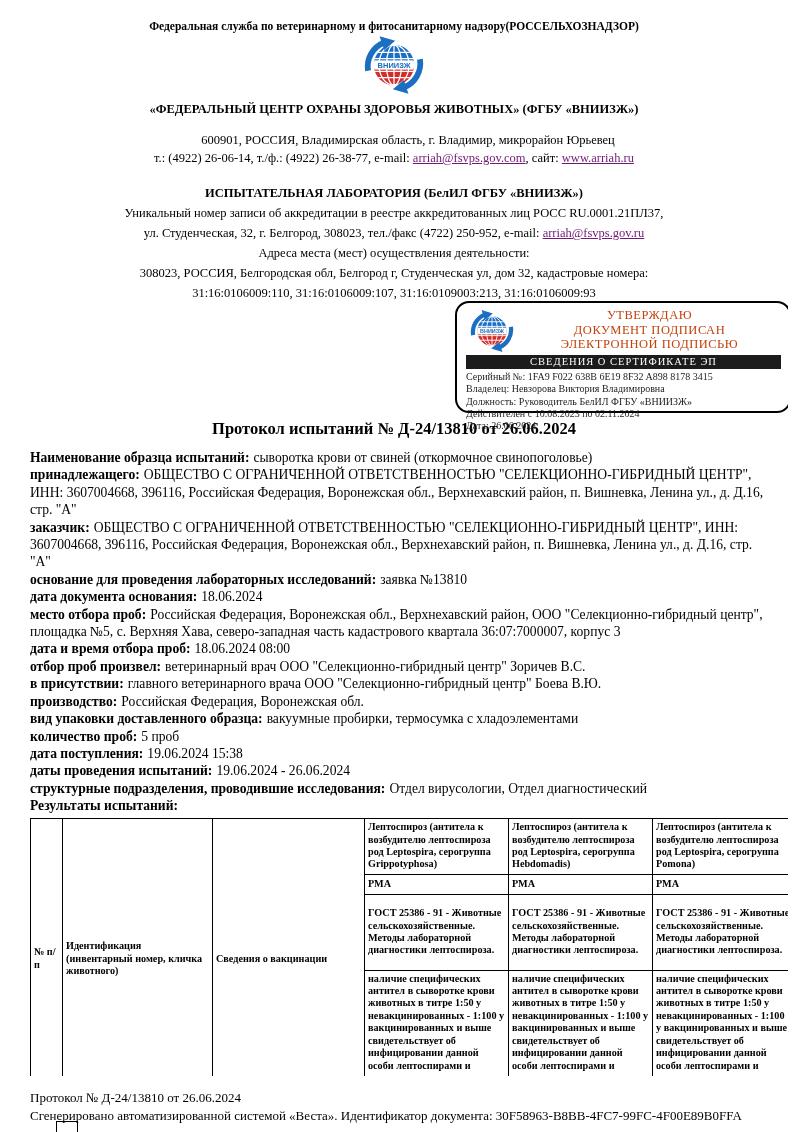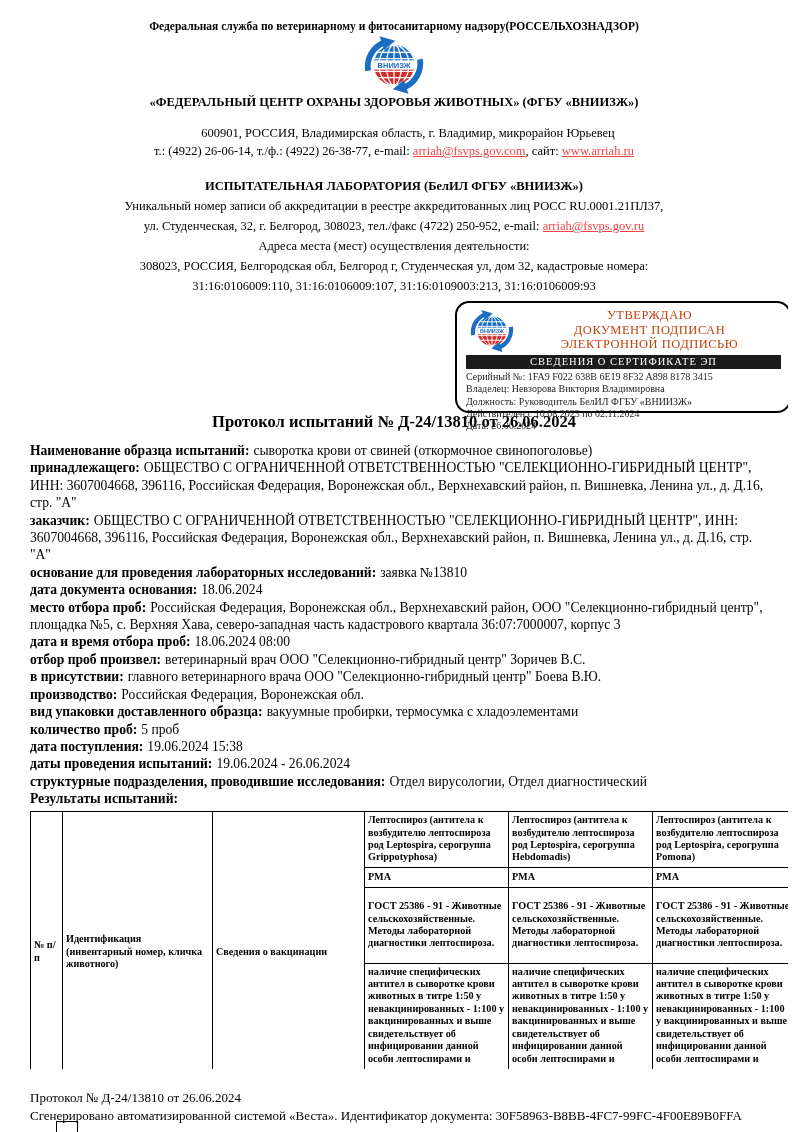--- a/index.html
+++ b/index.html
@@ -1,23 +1,23 @@
 <!DOCTYPE html>
 <html><head>
 <meta charset="utf-8">
 <style>
   html,body{margin:0;padding:0;background:#ffffff;}
   .page{position:relative;width:788px;height:1132px;background:#fff;overflow:hidden;
         font-family:"Liberation Serif", serif;color:#000;}
-  a.doc-link{color:#ef4444;text-decoration:underline;cursor:pointer;margin-top:12px;}
+  a.doc-link{color:#701a75;text-decoration:underline;cursor:pointer;margin-top:12px;}
   .header{padding-top:20px;text-align:center;}
   .agency{font-size:11.5px;font-weight:bold;}
   .logo-main{display:block;margin:3px auto 0;width:122px;height:60px;}
   .inst-type{font-size:12px;font-weight:bold;margin-top:3px;}
-  .inst-name{font-size:12.5px;font-weight:bold;}
+  .inst-name{font-size:12.5px;font-weight:bold;margin-top:7px;}
   .inst-addr{font-size:12.5px;margin-top:16px;padding-left:28px;}
   .contacts{font-size:12.5px;margin-top:3px;}
   .lab-title{font-size:12.5px;font-weight:bold;margin-top:20px;}
   .lab-line{font-size:12.5px;margin-top:5px;}
   .stamp{position:absolute;left:455px;top:301px;width:336px;height:112px;border:2.5px solid #000;
          border-radius:14px;background:#fff;padding:5px 8px 3px 9px;box-sizing:border-box;}
   .stamp-top{display:flex;align-items:flex-start;}
   .stamp-logo{width:52px;height:44px;flex:0 0 auto;margin-top:1px;}
   .stamp-head{flex:1;text-align:center;font-size:12.5px;letter-spacing:0.5px;line-height:14.5px;color:#c2410c;}
   .stamp-bar{background:#1c1c1c;color:#fff;text-align:center;font-size:10.5px;letter-spacing:1px;

